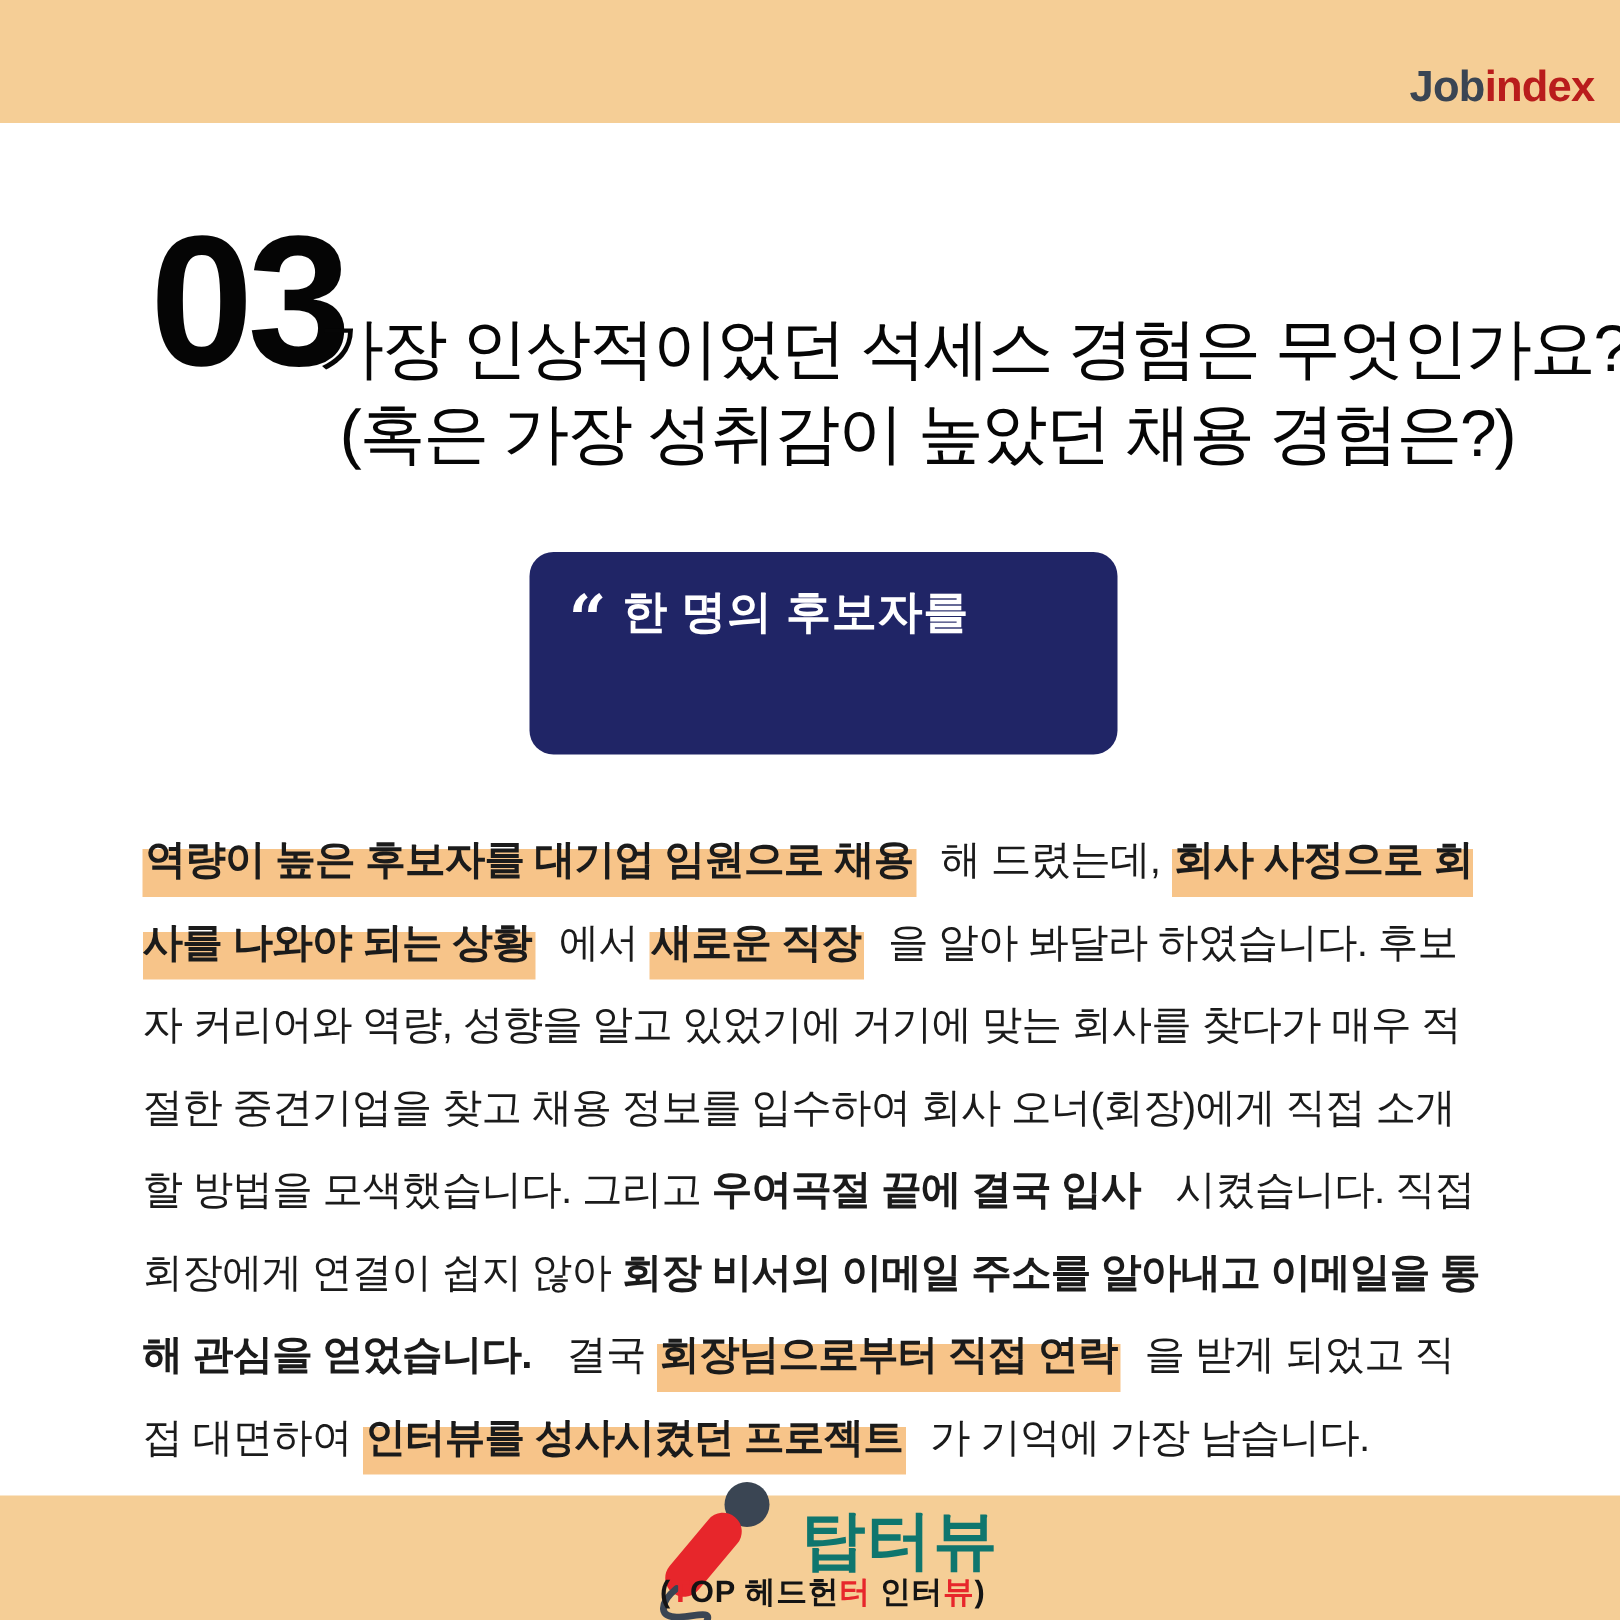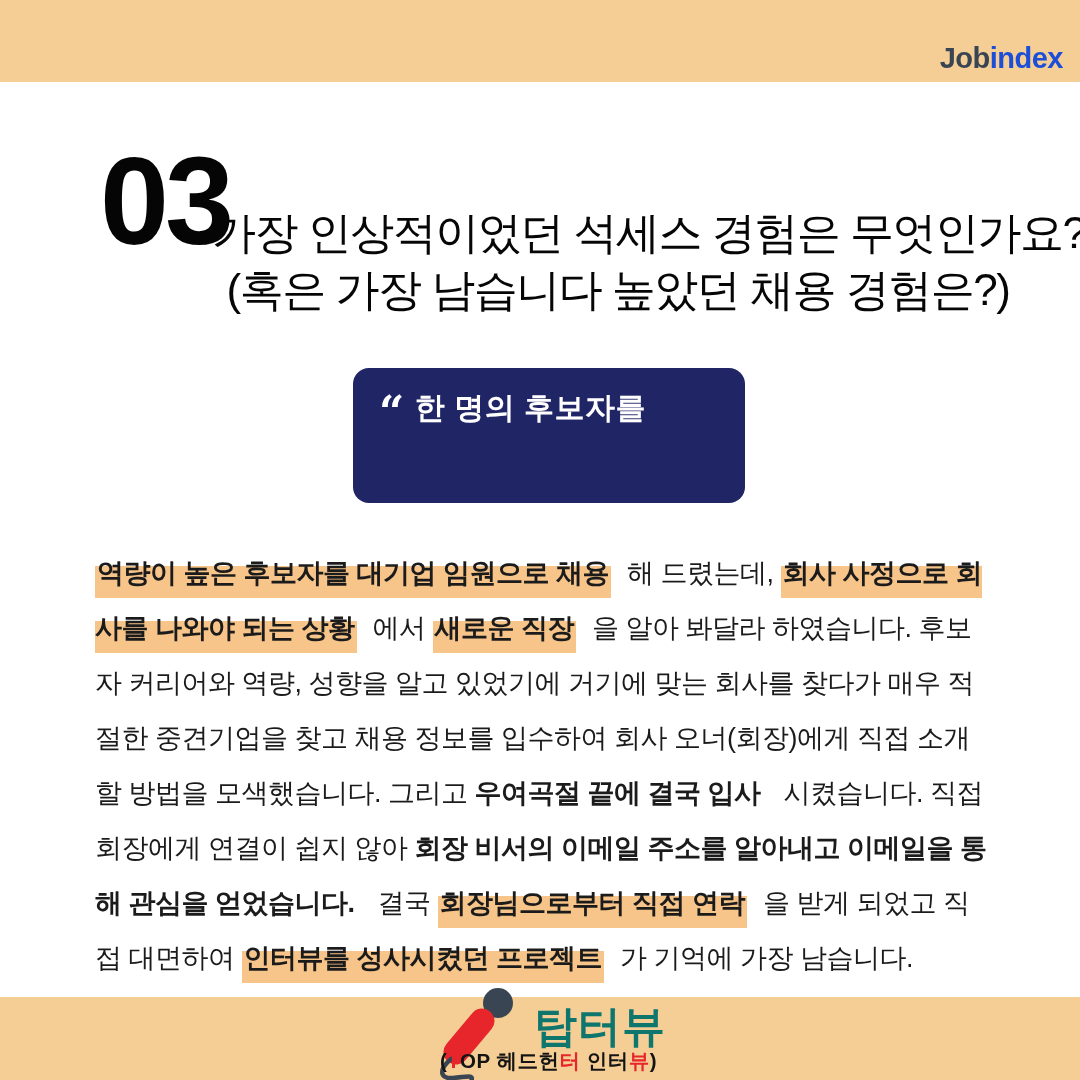--- a/index.html
+++ b/index.html
@@ -7,21 +7,21 @@
     width:1080px;height:1080px;position:relative;overflow:hidden;
     background:#ffffff;
     font-family:"Liberation Sans","DejaVu Sans",sans-serif;
   }
   
   .topbar{position:absolute;left:0;top:0;width:1080px;height:82px;background:#F5CE96;}
   .bottomband{position:absolute;left:0;top:997px;width:1080px;height:83px;background:#F5CE96;}
   
   .brand{position:absolute;right:17px;top:42px;font-size:29px;font-weight:bold;letter-spacing:-0.5px;}
   .brand .job{color:#3A4553;}
-  .brand .index{color:#1d4ed8;}
+  .brand .index{color:#b91c1c;}
   
   .big-number{
     position:absolute;left:100px;top:144px;
     font-size:124px;font-weight:800;line-height:0.92;color:#050505;letter-spacing:-4px;
   }
   .title-block{position:absolute;left:212px;top:204px;width:812px;text-align:center;color:#060606;}
   .title-line{font-size:44px;line-height:57px;font-weight:400;letter-spacing:-1.5px;white-space:nowrap;}
   
   .quote-box{
     position:absolute;left:353px;top:368px;width:392px;height:135px;
@@ -68,21 +68,21 @@
 
 <div class="topbar">
   <div class="brand">
     <span class="job">Job</span><span class="index">index</span>
   </div>
 </div>
 
 <div class="big-number">03</div>
 <div class="title-block">
   <div class="title-line">가장 인상적이었던 석세스 경험은 무엇인가요?</div>
-  <div class="title-line">(혹은 가장 남습니다 높았던 채용 경험은?)</div>
+  <div class="title-line">(혹은 가장 성취감이 높았던 채용 경험은?)</div>
 </div>
 
 <div class="quote-box">
   <div class="qline qline1">
     <span class="qmark open">“</span><span>한 명의 후보자를</span>
   </div>
 </div>
 
 <div class="body-text"><span class="seg-bh">역량이 높은 후보자를 대기업 임원으로 채용</span><span class="seg-r">해 드렸는데, </span><span class="seg-bh">회사 사정으로 회사를 나와야 되는 상황</span><span class="seg-r">에서 </span><span class="seg-bh">새로운 직장</span><span class="seg-r">을 알아 봐달라 하였습니다. 후보자 커리어와 역량, 성향을 알고 있었기에 거기에 맞는 회사를 찾다가 매우 적절한 중견기업을 찾고 채용 정보를 입수하여 회사 오너(회장)에게 직접 소개할 방법을 모색했습니다. 그리고 </span><span class="seg-b">우여곡절 끝에 결국 입사</span><span class="seg-r"> 시켰습니다. 직접 회장에게 연결이 쉽지 않아 </span><span class="seg-b">회장 비서의 이메일 주소를 알아내고 이메일을 통해 관심을 얻었습니다.</span><span class="seg-r"> 결국 </span><span class="seg-bh">회장님으로부터 직접 연락</span><span class="seg-r">을 받게 되었고 직접 대면하여 </span><span class="seg-bh">인터뷰를 성사시켰던 프로젝트</span><span class="seg-r">가 기억에 가장 남습니다.</span></div>
 

